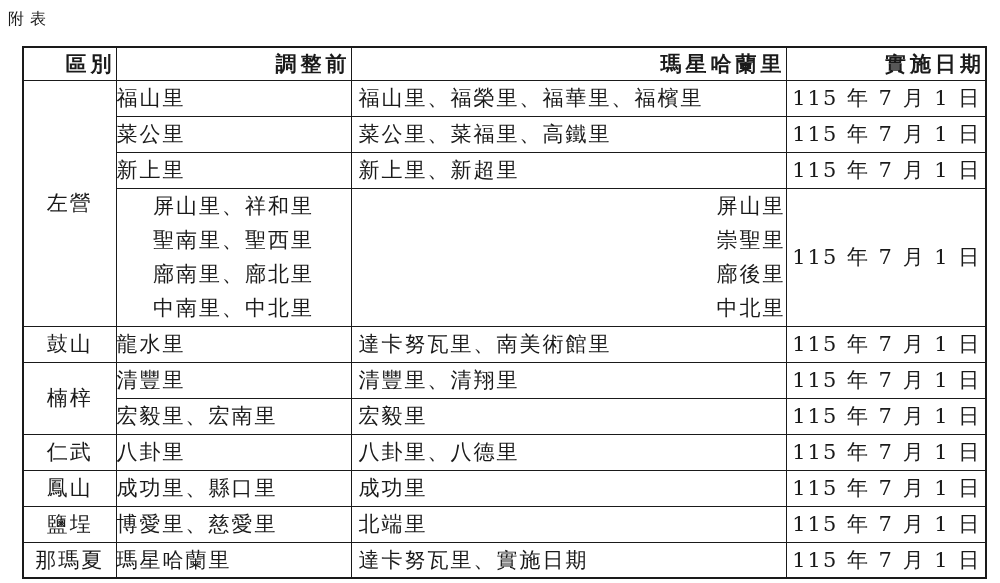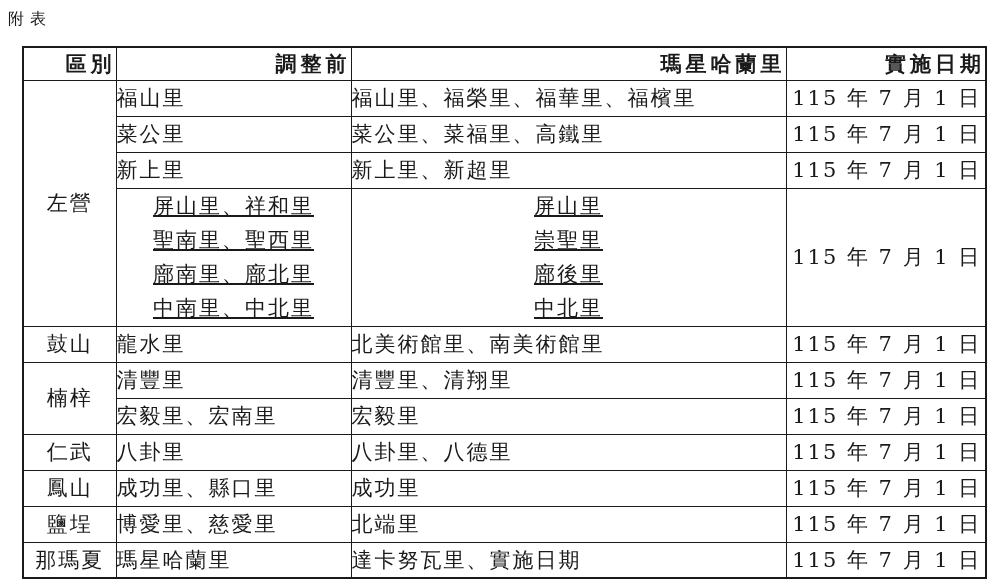--- a/index.html
+++ b/index.html
@@ -35,26 +35,26 @@
     white-space: nowrap;
   }
   table.adj th {
     font-weight: bold;
     height: 33px;
     text-align: right;
     letter-spacing: 4px;
   }
   td.c-dist   { text-align: center; font-family: Liberation Serif, serif; }
   td.c-before { text-align: left; height: 35px; }
-  td.c-after  { text-align: left; }
+  td.c-after  { text-align: left; padding-left: 7px; }
   td.c-date   { text-align: center; padding-left: 2px; }
   td.c-multi  { vertical-align: middle; }
-  td.c-multi .line { line-height: 34px; height: 34px; text-decoration: underline; }
+  td.c-multi .line { line-height: 34px; height: 34px; }
   td.c-multi-before .line { text-align: center; }
-  td.c-multi-after .line  { text-align: center; }
+  td.c-multi-after .line  { text-align: right; }
   tr.r-single td { height: 36px; }
   tr.r-big td { height: 138px; }
   col.w-dist   { width: 93px; }
   col.w-before { width: 235px; }
   col.w-after  { width: 435px; }
   col.w-date   { width: 200px; }
 </style>
 </head>
 <body>
 
@@ -103,21 +103,21 @@
         <div class="line">屏山里</div>
         <div class="line">崇聖里</div>
         <div class="line">廍後里</div>
         <div class="line">中北里</div>
       </td>
       <td class="c-date">115 年 7 月 1 日</td>
     </tr>
     <tr class="r-single">
       <td class="c-dist">鼓山</td>
       <td class="c-before">龍水里</td>
-      <td class="c-after">北美術館里、南美術館里</td>
+      <td class="c-after">達卡努瓦里、南美術館里</td>
       <td class="c-date">115 年 7 月 1 日</td>
     </tr>
     <tr class="r-single">
       <td class="c-dist" rowspan="2">楠梓</td>
       <td class="c-before">清豐里</td>
       <td class="c-after">清豐里、清翔里</td>
       <td class="c-date">115 年 7 月 1 日</td>
     </tr>
     <tr class="r-single">
       <td class="c-before">宏毅里、宏南里</td>

